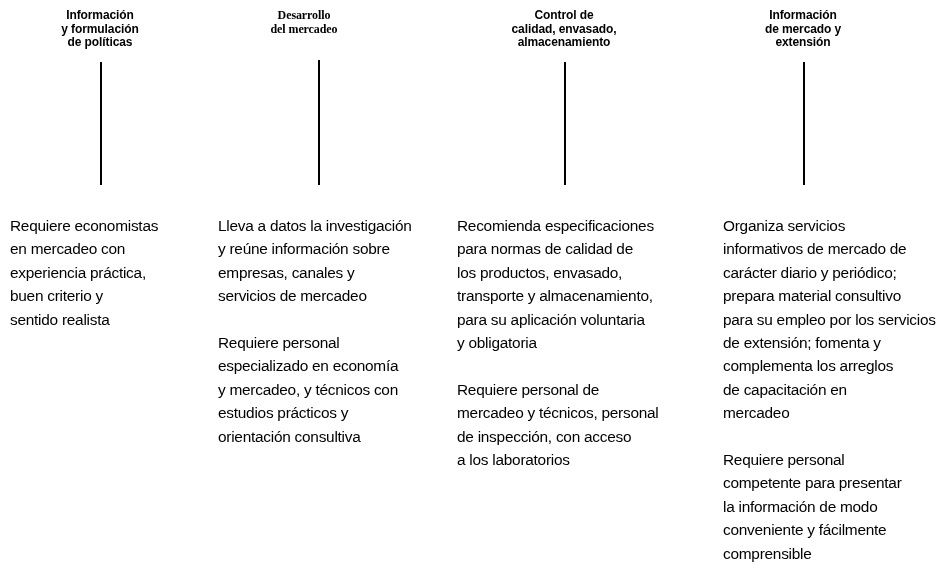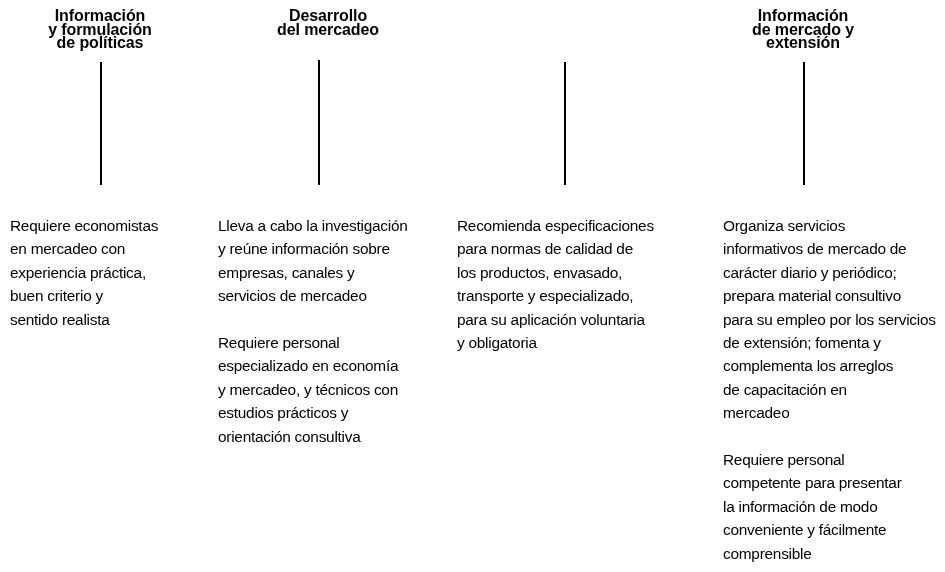--- a/index.html
+++ b/index.html
@@ -18,21 +18,21 @@
     width: 945px;
     height: 572px;
     overflow: hidden;
     background: #ffffff;
   }
 
   
   .col-header {
     position: absolute;
     top: 9px;
-    font-size: 16px;
+    font-size: 12px;
     font-weight: bold;
     line-height: 13.5px;
     text-align: center;
     letter-spacing: -0.1px;
     white-space: pre-line;
   }
 
   
   .connector {
     position: absolute;
@@ -67,43 +67,50 @@
 de políticas</div>
   <div class="connector" style="left:100px; top:62px; height:123px;"></div>
   <div class="col-body" style="left:10px; width:200px;">
     <p class="para">Requiere economistas
 en mercadeo con
 experiencia práctica,
 buen criterio y
 sentido realista</p>
   </div>
 
-  <div class="col-header" style="left:248px; width:160px;">Desarrollo
+  <div class="col-header" style="left:224px; width:160px;font-family:Liberation Serif, serif;">Desarrollo
 del mercadeo</div>
   <div class="connector" style="left:318px; top:60px; height:125px; width:2px;"></div>
   <div class="col-body" style="left:218px; width:240px;">
-    <p class="para">Lleva a cabo la investigación
+    <p class="para">Lleva a datos la investigación
 y reúne información sobre
 empresas, canales y
 servicios de mercadeo</p>
     <p class="para">Requiere personal
 especializado en economía
 y mercadeo, y técnicos con
 estudios prácticos y
 orientación consultiva</p>
   </div>
 
+  <div class="col-header" style="left:474px; width:180px;">Control de
+calidad, envasado,
+almacenamiento</div>
   <div class="connector" style="left:564px; top:62px; height:123px;"></div>
   <div class="col-body" style="left:457px; width:250px;">
     <p class="para">Recomienda especificaciones
 para normas de calidad de
 los productos, envasado,
-transporte y especializado,
+transporte y almacenamiento,
 para su aplicación voluntaria
 y obligatoria</p>
+    <p class="para">Requiere personal de
+mercadeo y técnicos, personal
+de inspección, con acceso
+a los laboratorios</p>
   </div>
 
   <div class="col-header" style="left:723px; width:160px;">Información
 de mercado y
 extensión</div>
   <div class="connector" style="left:803px; top:62px; height:123px;"></div>
   <div class="col-body" style="left:708px; width:237px;margin-left:15px;">
     <p class="para">Organiza servicios
 informativos de mercado de
 carácter diario y periódico;

